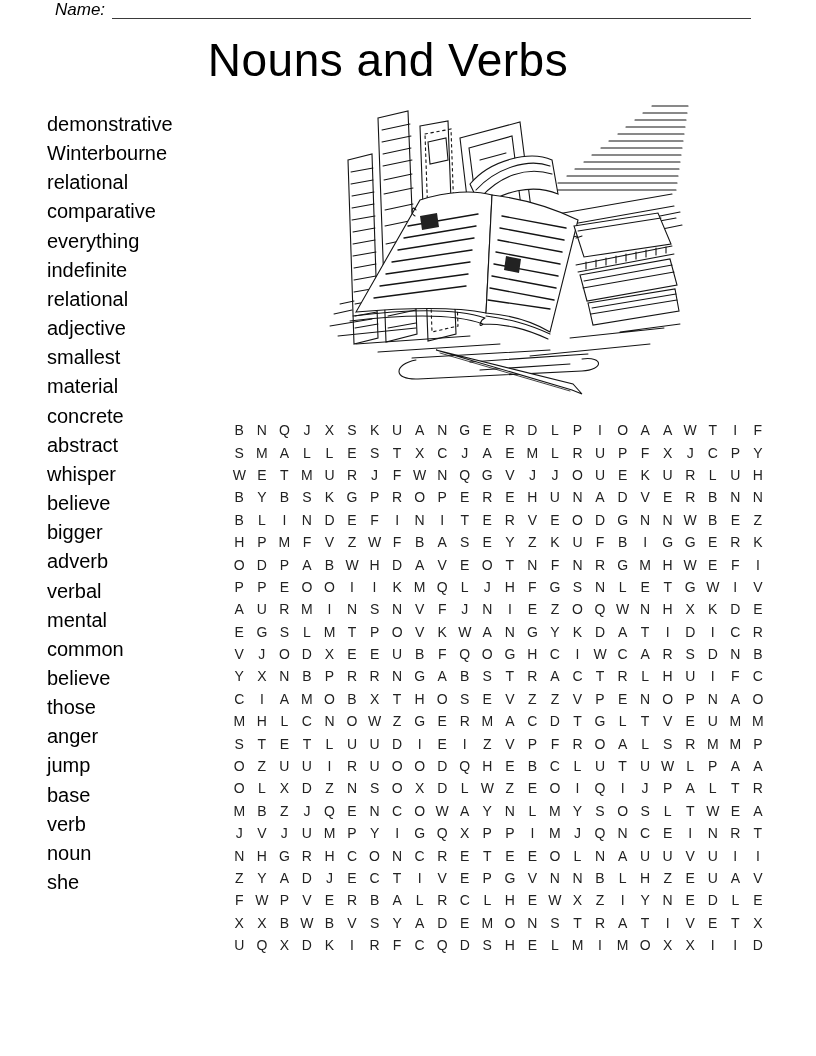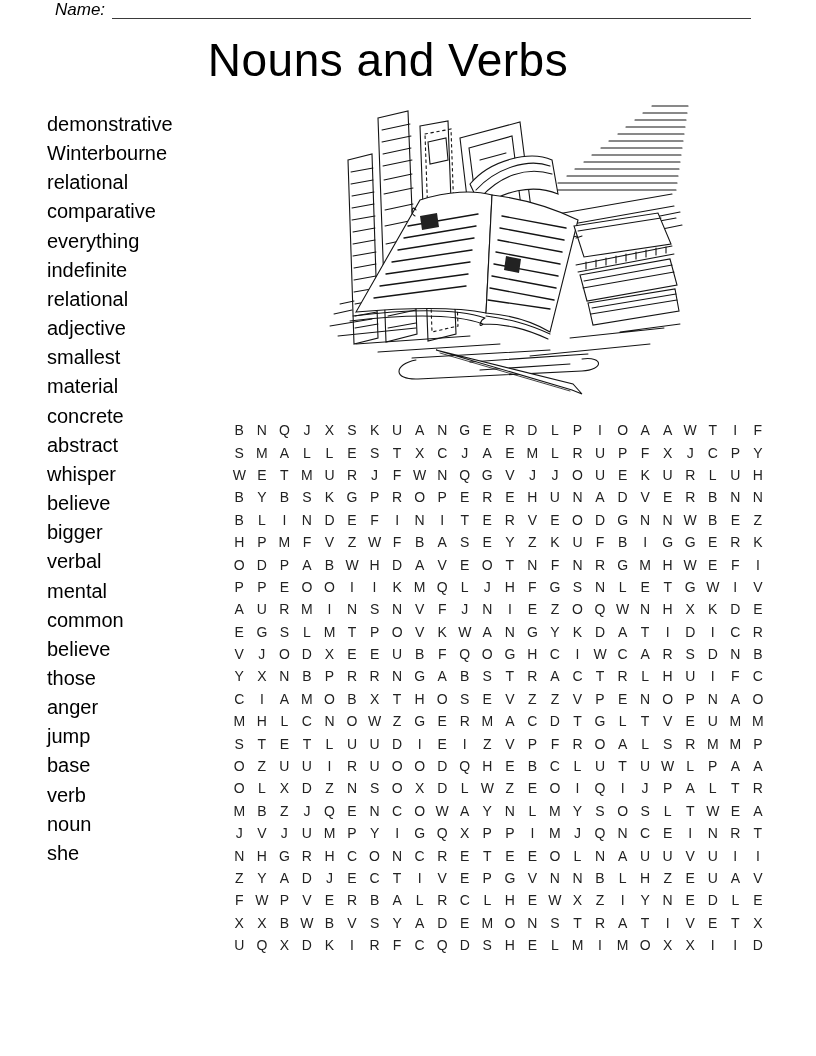--- a/index.html
+++ b/index.html
@@ -53,20 +53,21 @@
       <div class="word-item">indefinite</div>
       <div class="word-item">relational</div>
       <div class="word-item">adjective</div>
       <div class="word-item">smallest</div>
       <div class="word-item">material</div>
       <div class="word-item">concrete</div>
       <div class="word-item">abstract</div>
       <div class="word-item">whisper</div>
       <div class="word-item">believe</div>
       <div class="word-item">bigger</div>
+      <div class="word-item">adverb</div>
       <div class="word-item">verbal</div>
       <div class="word-item">mental</div>
       <div class="word-item">common</div>
       <div class="word-item">believe</div>
       <div class="word-item">those</div>
       <div class="word-item">anger</div>
       <div class="word-item">jump</div>
       <div class="word-item">base</div>
       <div class="word-item">verb</div>
       <div class="word-item">noun</div>

